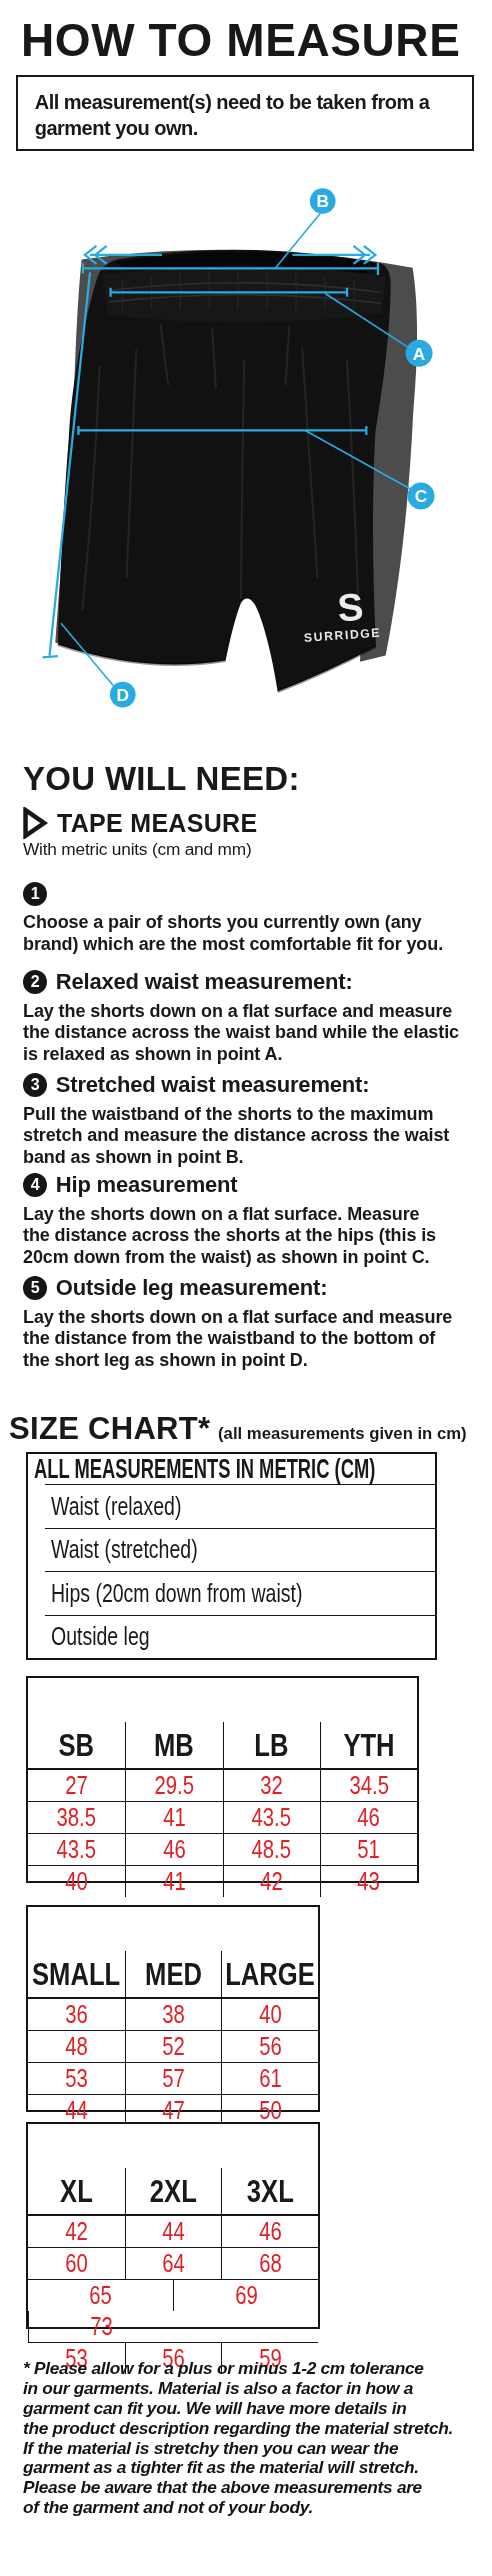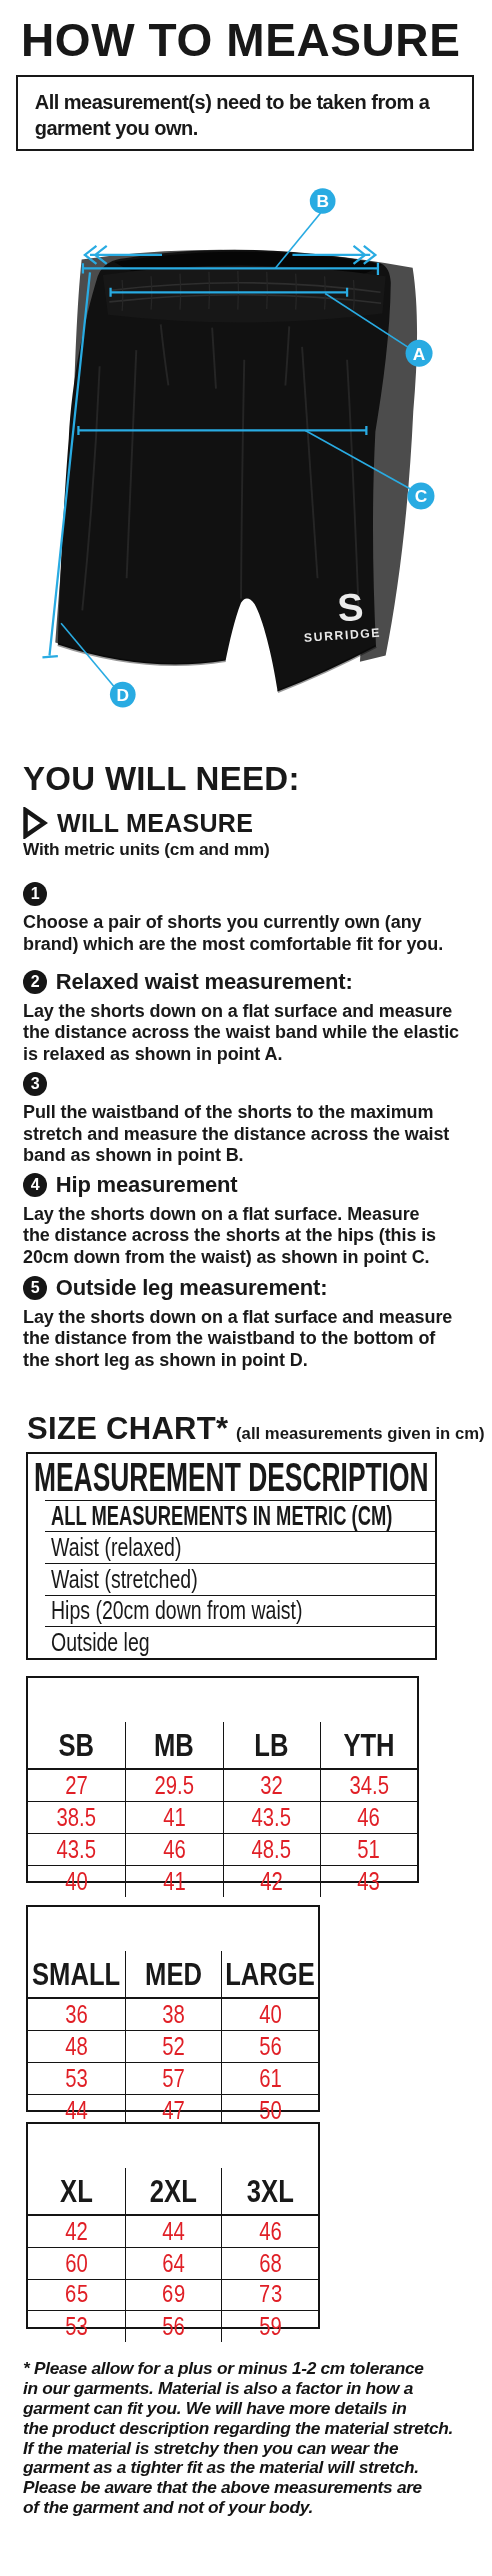--- a/index.html
+++ b/index.html
@@ -11,39 +11,39 @@
          letter-spacing:0.6px;color:#181818;white-space:nowrap;}
   .notice-box{position:absolute;left:16px;top:75px;width:454px;height:72px;
               border:2.6px solid #181818;}
   .notice-text{position:absolute;left:16.7px;top:11.6px;width:431px;font-size:20px;
                font-weight:700;line-height:1.33;letter-spacing:-0.5px;white-space:pre-line;}
 
   
   .ywn-title{position:absolute;left:23px;top:751px;font-size:33px;font-weight:800;letter-spacing:0.3px;margin-top:9px;}
   .tool-row{position:absolute;left:21px;top:807px;display:flex;align-items:center;gap:9px;}
   .tool-label{font-size:25px;font-weight:800;letter-spacing:0.3px;}
-  .tool-note{position:absolute;left:23px;top:839px;font-size:17.3px;font-weight:700;letter-spacing:-0.2px;}
+  .tool-note{position:absolute;left:23px;top:839px;font-size:17.3px;font-weight:400;letter-spacing:-0.2px;}
 
   
   .steps{position:absolute;left:23px;top:0;width:450px;}
   .step{position:absolute;left:0;width:450px;}
   .step:nth-of-type(1){top:882px}
   .step:nth-of-type(2){top:969px}
   .step:nth-of-type(3){top:1072px}
   .step:nth-of-type(4){top:1172px}
   .step:nth-of-type(5){top:1275px}
   .step-head{display:flex;align-items:center;gap:8.4px;}
   .step-num{flex:0 0 auto;width:24.4px;height:24.4px;border-radius:50%;background:#161616;color:#fff;
             font-size:16px;font-weight:800;line-height:24.4px;text-align:center;}
   .step-title{font-size:22px;font-weight:800;letter-spacing:-0.2px;white-space:nowrap;}
   .step-body{margin-top:5.8px;font-size:18px;font-weight:700;line-height:1.2;
              letter-spacing:-0.1px;white-space:pre-line;}
 
   
-  .sc-head{position:absolute;left:27px;top:1411px;display:flex;align-items:baseline;gap:7.7px;}
+  .sc-head{position:absolute;left:9px;top:1411px;display:flex;align-items:baseline;gap:7.7px;}
   .sc-title{font-size:31px;font-weight:800;letter-spacing:0.3px;}
   .sc-sub{font-size:16.7px;font-weight:700;}
 
   .cx{display:inline-block;transform-origin:left center;}
   .cxc{display:inline-block;transform-origin:center center;}
 
   .desc-table{position:absolute;left:26px;top:1452px;width:411px;height:208px;
               border:2.6px solid #141414;box-sizing:border-box;display:flex;flex-direction:column;}
   .mrow{display:flex;align-items:center;padding-left:6.4px;overflow:hidden;}
   .mrow + .mrow{border-top:1.9px solid #141414;margin-left:17px;}
@@ -165,21 +165,21 @@
       <text x="655" y="782" font-size="27" font-weight="800" fill="#fff" text-anchor="middle">C</text>
       <text x="191" y="1091" font-size="27" font-weight="800" fill="#fff" text-anchor="middle">D</text>
     </g>
   </svg>
 
   <div class="ywn-title">YOU WILL NEED:</div>
   <div class="tool-row">
     <svg width="27" height="32" viewBox="0 0 42 50">
       <path d="M7,5 L36,25 L7,45 Z" fill="none" stroke="#161616" stroke-width="7"></path>
     </svg>
-    <span class="tool-label">WILL MEASURE</span>
+    <span class="tool-label">TAPE MEASURE</span>
   </div>
   <div class="tool-note">With metric units (cm and mm)</div>
 
   <div class="steps">
   <div class="step">
     <div class="step-head">
       <div class="step-num">1</div>
     </div>
     <div class="step-body">Choose a pair of shorts you currently own (any
 brand) which are the most comfortable fit for you.</div>
@@ -191,20 +191,21 @@
       <div class="step-title">Relaxed waist measurement:</div>
     </div>
     <div class="step-body">Lay the shorts down on a flat surface and measure
 the distance across the waist band while the elastic
 is relaxed as shown in point A.</div>
   </div>
 
   <div class="step">
     <div class="step-head">
       <div class="step-num">3</div>
+      <div class="step-title">Stretched waist measurement:</div>
     </div>
     <div class="step-body">Pull the waistband of the shorts to the maximum
 stretch and measure the distance across the waist
 band as shown in point B.</div>
   </div>
 
   <div class="step">
     <div class="step-head">
       <div class="step-num">4</div>
       <div class="step-title">Hip measurement</div>
@@ -224,23 +225,20 @@
 the short leg as shown in point D.</div>
   </div>
 </div>
 
   <div class="sc-head">
     <span class="sc-title">SIZE CHART*</span>
     <span class="sc-sub">(all measurements given in cm)</span>
   </div>
 
   <div class="desc-table">
-    <div class="mrow mhead">
-      <span class="cx">MEASUREMENT DESCRIPTION</span>
-    </div>
     <div class="mrow msub">
       <span class="cx">ALL MEASUREMENTS IN METRIC (CM)</span>
     </div>
 
   <div class="mrow mlabel">
         <span class="cx">Waist (relaxed)</span>
       </div>
       <div class="mrow mlabel">
         <span class="cx">Waist (stretched)</span>
       </div>
@@ -445,21 +443,21 @@
           <div class="tcell vcell">
             <span class="cxc" style="color: rgb(224, 31, 38);">60</span>
           </div>
           <div class="tcell vcell">
             <span class="cxc" style="color: rgb(224, 31, 38);">64</span>
           </div>
           <div class="tcell vcell">
             <span class="cxc" style="color: rgb(224, 31, 38);">68</span>
           </div>
         </div>
-        <div class="trow" style="grid-template-columns: repeat(3, 1fr); font-family: Liberation Mono, monospace;">
+        <div class="trow" style="grid-template-columns: repeat(2, 1fr);">
           <div class="tcell vcell">
             <span class="cxc" style="color: rgb(224, 31, 38);">65</span>
           </div>
           <div class="tcell vcell">
             <span class="cxc" style="color: rgb(224, 31, 38);">69</span>
           </div>
           <div class="tcell vcell">
             <span class="cxc" style="color: rgb(224, 31, 38);">73</span>
           </div>
         </div>

